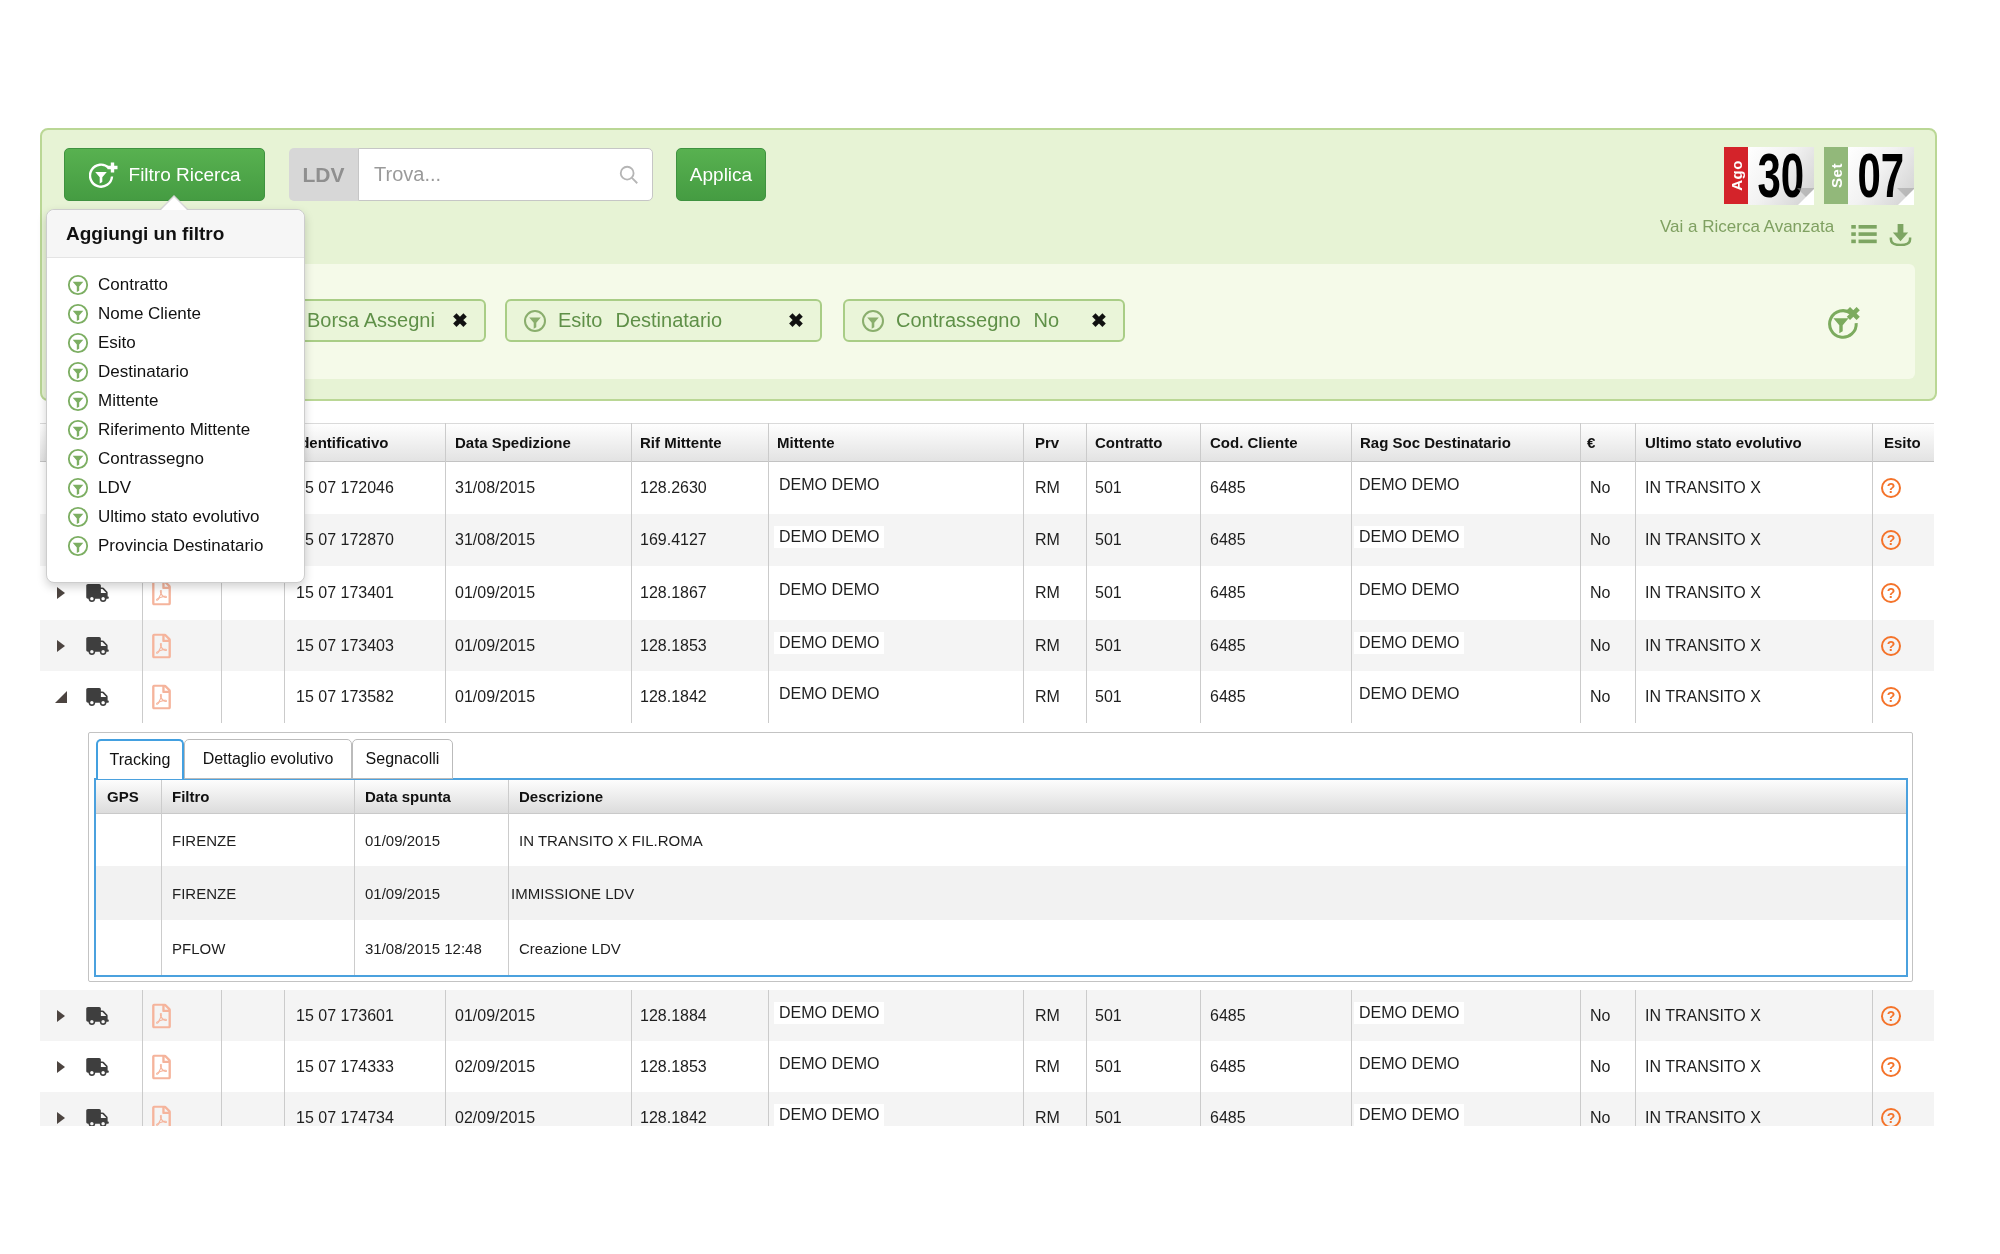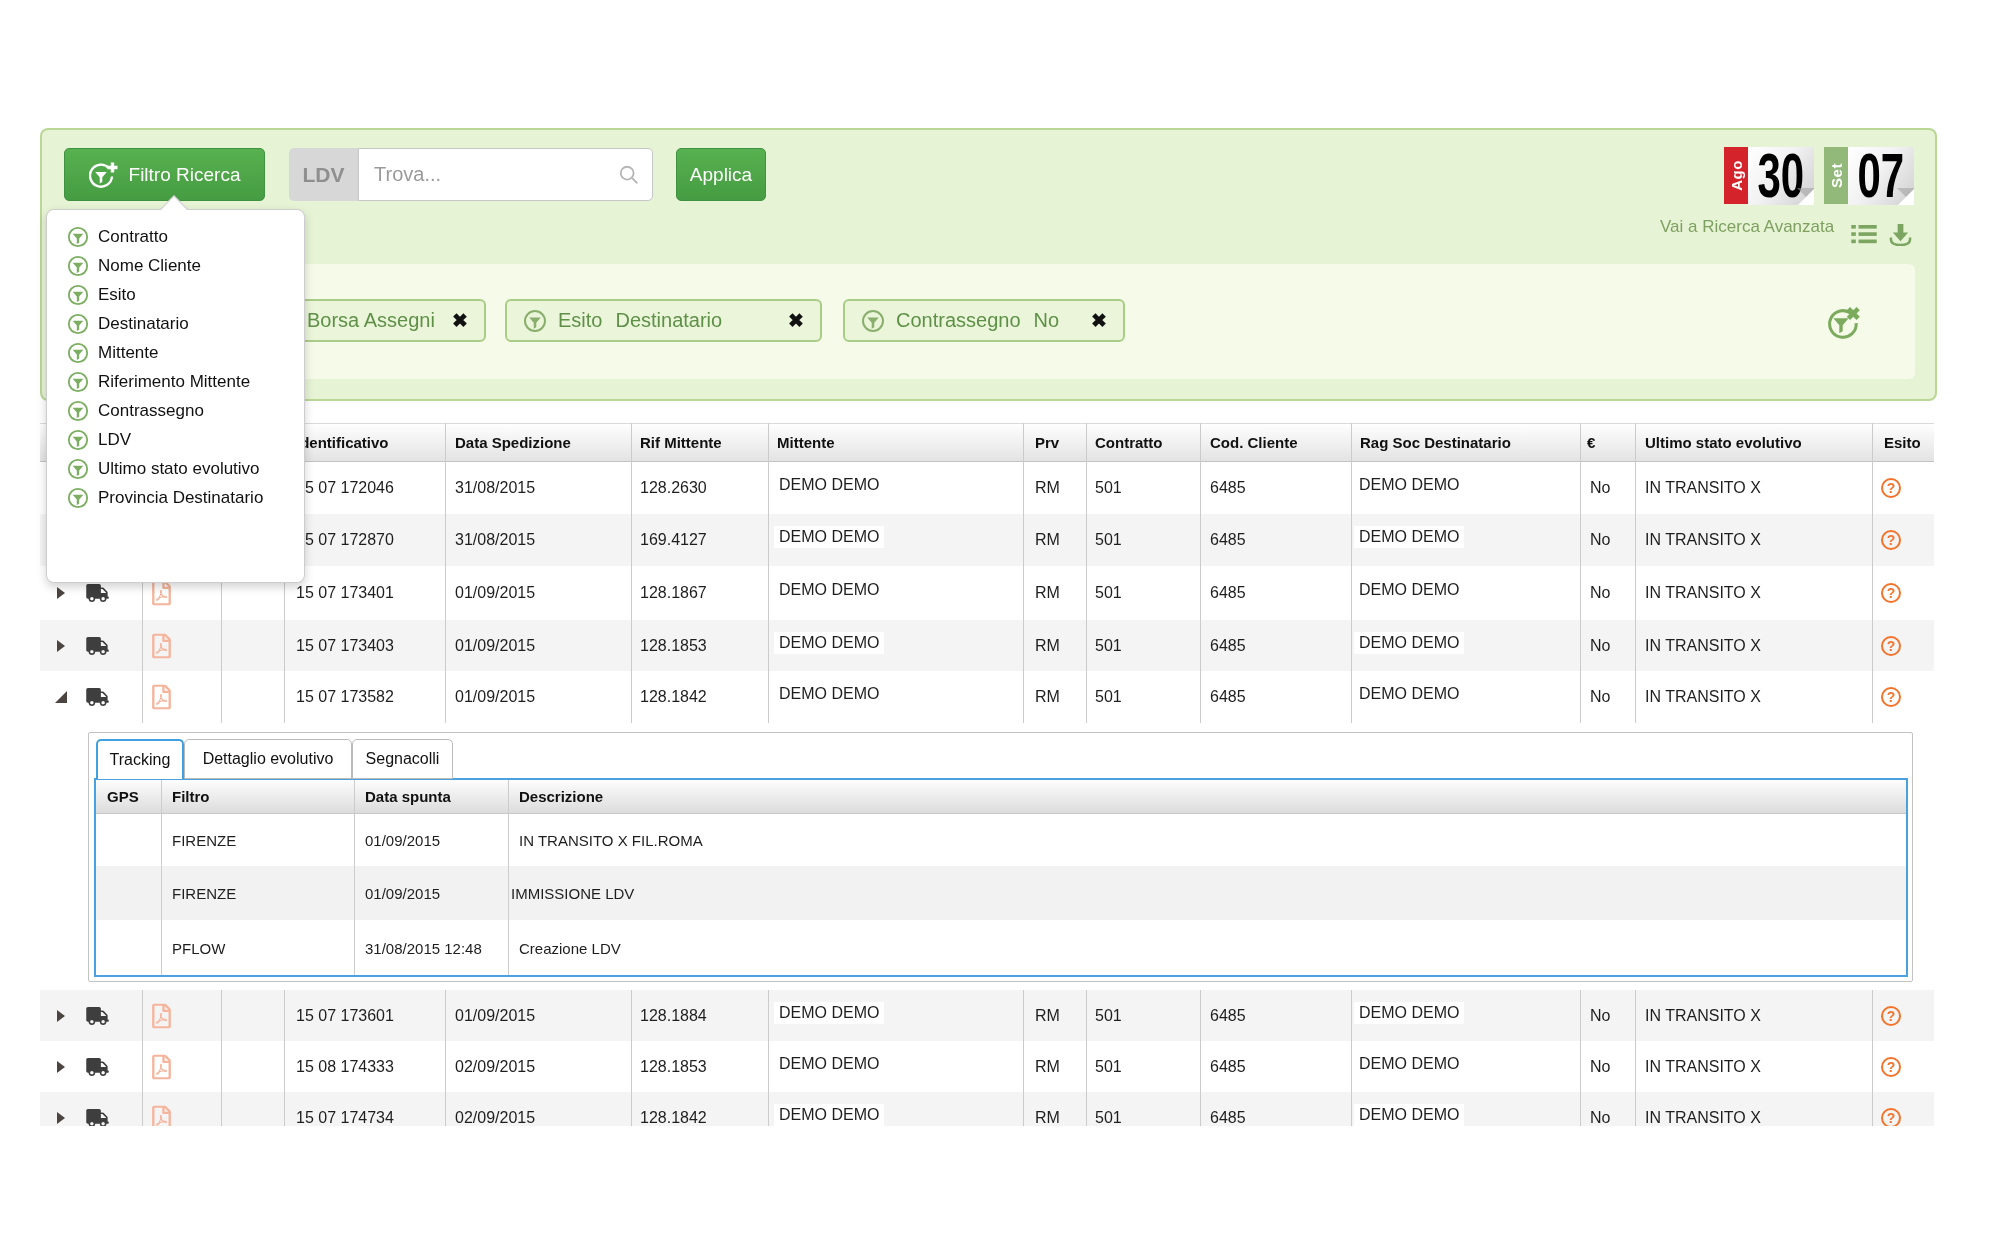--- a/index.html
+++ b/index.html
@@ -309,21 +309,21 @@
       <span class="ic" style="left:1881px"><span class="qi">?</span></span>
     </div>
     <div class="row" style="top:1041px;height:51px">
       <span class="exp1"></span>
       <span class="ic" style="left:86px"><svg class="truck" viewBox="0 0 640 512" width="23" height="18">
           <path fill="#3e3e3e" d="M624 352h-16V243.9c0-12.7-5.1-24.9-14.1-33.9L494 110.1c-9-9-21.2-14.1-33.9-14.1H416V48c0-26.5-21.5-48-48-48H48C21.5 0 0 21.5 0 48v320c0 26.5 21.5 48 48 48h16c0 53 43 96 96 96s96-43 96-96h128c0 53 43 96 96 96s96-43 96-96h48c8.8 0 16-7.2 16-16v-32c0-8.8-7.2-16-16-16zM160 464c-26.5 0-48-21.5-48-48s21.5-48 48-48 48 21.5 48 48-21.5 48-48 48zm320 0c-26.5 0-48-21.5-48-48s21.5-48 48-48 48 21.5 48 48-21.5 48-48 48zm80-208H416V144h44.1l99.9 99.9V256z"></path>
         </svg></span>
       <span class="ic" style="left:152px"><svg class="pdf" viewBox="0 0 384 512" width="19" height="25">
           <path fill="#f5b49c" d="M369.9 97.9L286 14C277 5 264.8-.1 252.1-.1H48C21.5 0 0 21.5 0 48v416c0 26.5 21.5 48 48 48h288c26.5 0 48-21.5 48-48V131.9c0-12.7-5.1-25-14.1-34zM332.1 128H256V51.9l76.1 76.1zM48 464V48h160v104c0 13.3 10.7 24 24 24h104v288H48zm250.2-143.7c-12.2-12-47-8.7-64.4-6.5-17.2-10.5-28.7-25-36.8-46.3 3.9-16.1 10.1-40.6 5.4-56-4.2-26.2-37.8-23.6-42.6-5.9-4.4 16.1-.4 38.5 7 67.1-10 23.9-24.9 55.9-35.4 74.3-20 10.3-47 26.2-51 46.2-3.3 15.8 26 55.2 76.1-31.2 22.4-7.4 46.8-16.5 68.4-20.1 18.9 10.2 41 17 55.8 17 25.5 0 28-28.2 17.5-38.6zm-198.1 77.8c5.1-13.7 24.5-29.5 30.4-35-19 30.3-30.4 35.7-30.4 35zm81.6-190.6c7.4 0 6.7 32.1 1.8 40.8-4.4-13.9-4.3-40.8-1.8-40.8zm-24.4 136.6c9.7-16.9 18-37 24.7-54.7 8.3 15.1 18.9 27.2 30.1 35.5-20.8 4.3-38.9 13.1-54.8 19.2zm131.6-5s-5 6-37.3-7.8c35.1-2.6 40.9 5.4 37.3 7.8z"></path>
         </svg></span>
-      <span class="ct" style="left:296px">15 08 174333</span>
+      <span class="ct" style="left:296px">15 07 174333</span>
       <span class="ct" style="left:455px">02/09/2015</span>
       <span class="ct" style="left:640px">128.1853</span>
       <span class="ct hl" style="left:774px">DEMO DEMO</span>
       <span class="ct" style="left:1035px">RM</span>
       <span class="ct" style="left:1095px">501</span>
       <span class="ct" style="left:1210px">6485</span>
       <span class="ct hl" style="left:1354px">DEMO DEMO</span>
       <span class="ct" style="left:1590px">No</span>
       <span class="ct" style="left:1645px">IN TRANSITO X</span>
       <span class="ic" style="left:1881px"><span class="qi">?</span></span>
@@ -379,20 +379,21 @@
           <span style="left:269px">31/08/2015 12:48</span>
           <span style="left:423px">Creazione LDV</span>
         </div>
     </div>
   </div>
 
   <div id="cutoff"></div>
   <div id="notchb"></div>
   <div id="notch"></div>
   <div id="ddown">
+    <div class="hd">Aggiungi un filtro</div>
     <div class="items">
         <div class="ditem">
           <svg class="fic" viewBox="0 0 24 24" width="22" height="22">
             <circle cx="12" cy="12" r="10" fill="none" stroke="#7cae62" stroke-width="2"></circle>
             <path d="M6.2 8.5h11.6l-4.5 5.2v4.6l-2.6 1.4v-6z" fill="#7cae62"></path>
           </svg>
           <span>Contratto</span>
         </div>
         <div class="ditem">
           <svg class="fic" viewBox="0 0 24 24" width="22" height="22">

